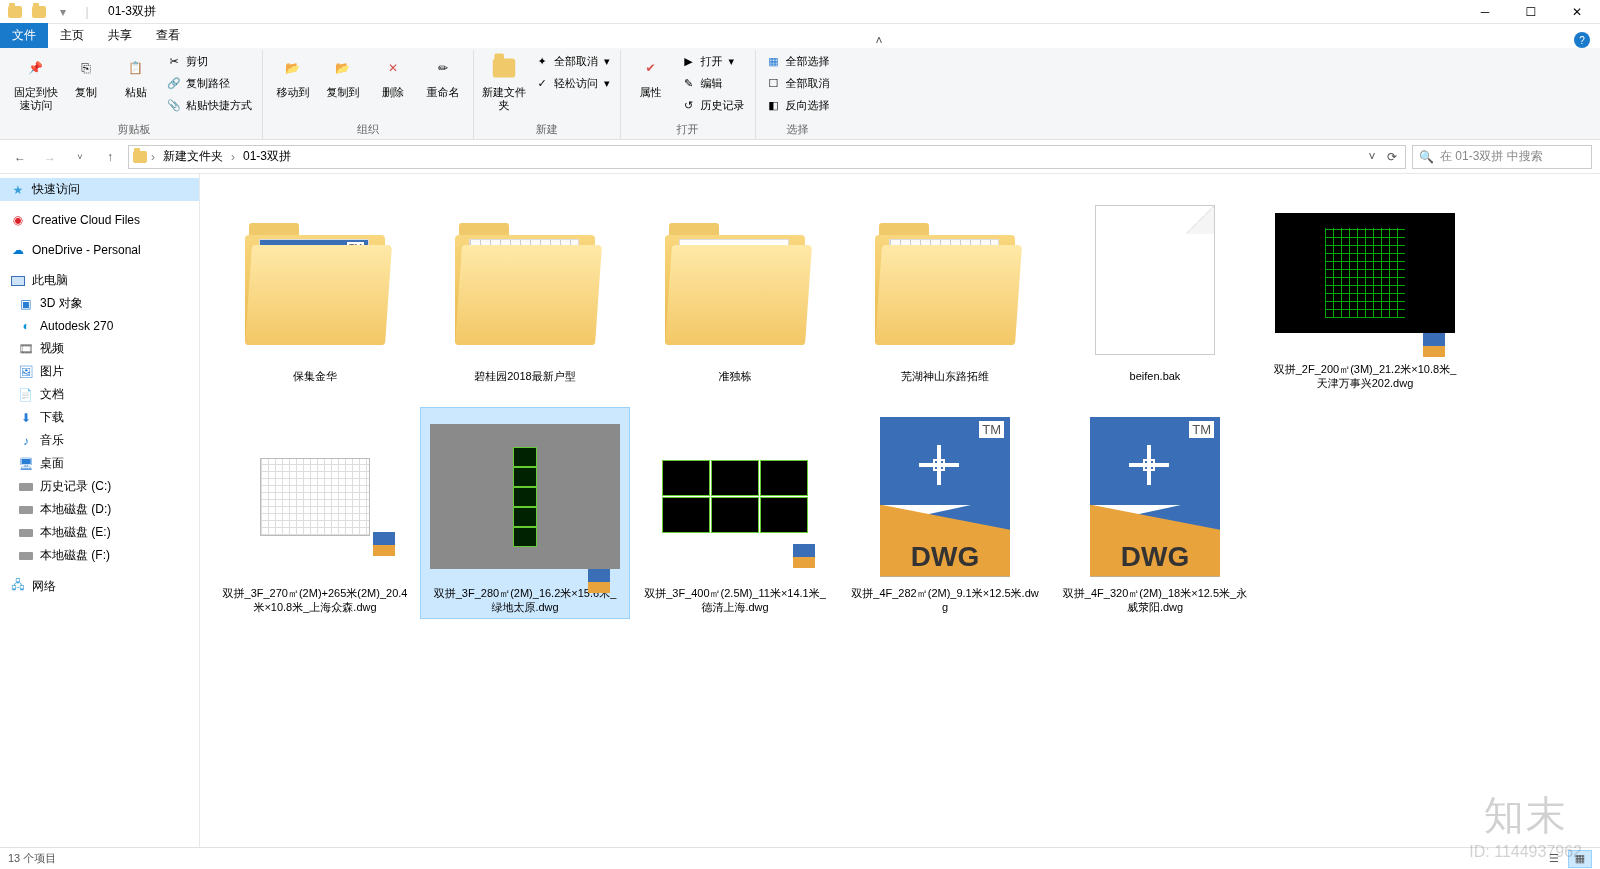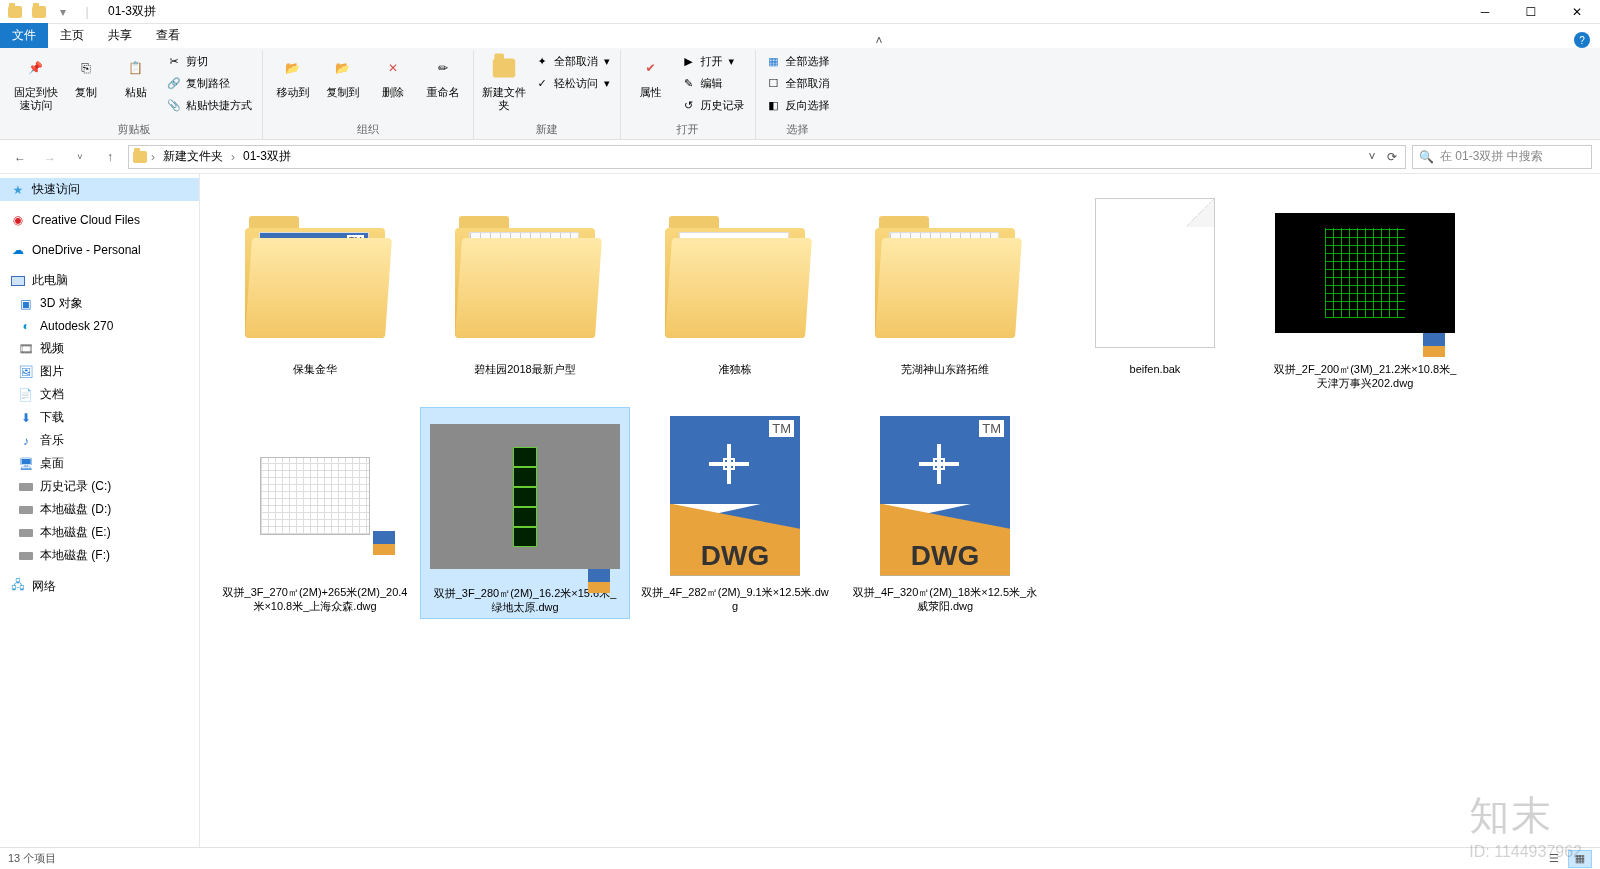--- a/index.html
+++ b/index.html
@@ -43,21 +43,21 @@
 
 
 .main { display: flex; height: calc(100% - 24px - 24px - 92px - 34px - 22px); }
 .sidebar { width: 200px; border-right: 1px solid #e8e8e8; padding: 4px 0; overflow:auto; }
 .nav-item { display: flex; align-items: center; gap: 6px; padding: 3px 8px 3px 18px; cursor: pointer; font-size: 12px; }
 .nav-item.top { padding-left: 10px; }
 .nav-item.active { background: #cce8ff; }
 .nav-item .ico { width: 16px; height: 16px; display:flex; align-items:center; justify-content:center; }
 .nav-sep { height: 8px; }
 
-.content { flex: 1; overflow: auto; padding: 10px 0 0 10px; display: flex; flex-wrap: wrap; align-content: flex-start; }
+.content { flex: 1; overflow: auto; padding: 10px 0 0 10px; display: flex; flex-wrap: wrap; align-content: flex-start; align-items: center; }
 .item { width: 210px; display: flex; flex-direction: column; align-items: center; margin: 0 0 12px 0; cursor: pointer; padding:4px; }
 .item.selected { background: #cce8ff; border:1px solid #99d1ff; }
 .item .thumb { width: 190px; height: 170px; display: flex; align-items: center; justify-content: center; position: relative; }
 .item .name { font-size: 11px; text-align: center; line-height: 1.3; max-width: 190px; margin-top: 4px; word-break: break-all; }
 
 
 .folder-thumb { position: relative; width: 160px; height: 150px; }
 .folder-back { position:absolute; width:140px; height:110px; left:10px; top:30px; background:linear-gradient(#f9d77e,#e8b74a); border-radius:4px; }
 .folder-tab { position:absolute; width:50px; height:16px; left:14px; top:18px; background:#f0c96a; border-radius:3px 3px 0 0; }
 .folder-front { position:absolute; width:140px; height:100px; left:10px; top:40px; background:linear-gradient(#ffe9a8,#f3c765); border-radius:4px; transform:skewX(-4deg); transform-origin:bottom; }
@@ -99,21 +99,21 @@
 .blank-file { width:120px; height:150px; background:#fff; border:1px solid #ccc; position:relative; }
 .blank-file::before{content:"";position:absolute;top:0;right:0;width:28px;height:28px;background:linear-gradient(135deg,#fff 48%,#ddd 50%,#f5f5f5 50%);}
 
 
 .status { height: 22px; border-top: 1px solid #e1e1e1; background:#fff; display:flex; align-items:center; padding:0 8px; font-size:11px; color:#555; }
 .status .views { margin-left:auto; display:flex; gap:2px; }
 .viewbtn { width:24px; height:18px; border:1px solid transparent; display:flex; align-items:center; justify-content:center; }
 .viewbtn.active { background:#cce8ff; border-color:#99d1ff;}
 
 
-.wm { position:absolute; bottom:8px; right:18px; color:rgba(0,0,0,0.18); text-align:left; pointer-events:none; }
+.wm { position:absolute; bottom:8px; right:18px; color:rgba(0,0,0,0.18); text-align:center; pointer-events:none; }
 .wm .z { font-size:40px; letter-spacing:2px; }
 .wm .i { font-size:16px; }
 
 
 .i-folder{width:14px;height:12px;background:#f0c96a;border-radius:2px;position:relative;}
 .i-folder::before{content:"";position:absolute;top:-3px;left:1px;width:6px;height:4px;background:#f0c96a;border-radius:1px 1px 0 0;}
 .i-pc{width:14px;height:10px;border:1px solid #3a6fb7;background:#cfe3f7;}
 .i-drive{width:14px;height:8px;background:#999;border-radius:1px;}
 .i-star{color:#3a9ed8;font-size:12px;}
 .i-cloud{color:#0078d4;font-size:12px;}
@@ -495,20 +495,38 @@
                 <span></span>
               </div>
             </div>
             <div class="dwg-small"></div>
           </div>
         </div>
         <div class="name">双拼_3F_280㎡(2M)_16.2米×15.6米_绿地太原.dwg</div>
       </div>
       <div class="item">
         <div class="thumb">
+          <div style="position:relative;">
+            <div class="cad-preview" style="height:95px;">
+              <div class="green-blocks">
+                <span></span>
+                <span></span>
+                <span></span>
+                <span></span>
+                <span></span>
+                <span></span>
+              </div>
+            </div>
+            <div class="dwg-small"></div>
+          </div>
+        </div>
+        <div class="name">双拼_3F_400㎡(2.5M)_11米×14.1米_德清上海.dwg</div>
+      </div>
+      <div class="item">
+        <div class="thumb">
           <div class="dwg-icon">
             <div class="dwg-top"></div>
             <div class="dwg-bot2"></div>
             <div class="dwg-bot">
               <span class="dwg-ext">DWG</span>
             </div>
             <div class="dwg-tm">TM</div>
             <div class="dwg-cross">
               <span class="sq"></span>
             </div>

